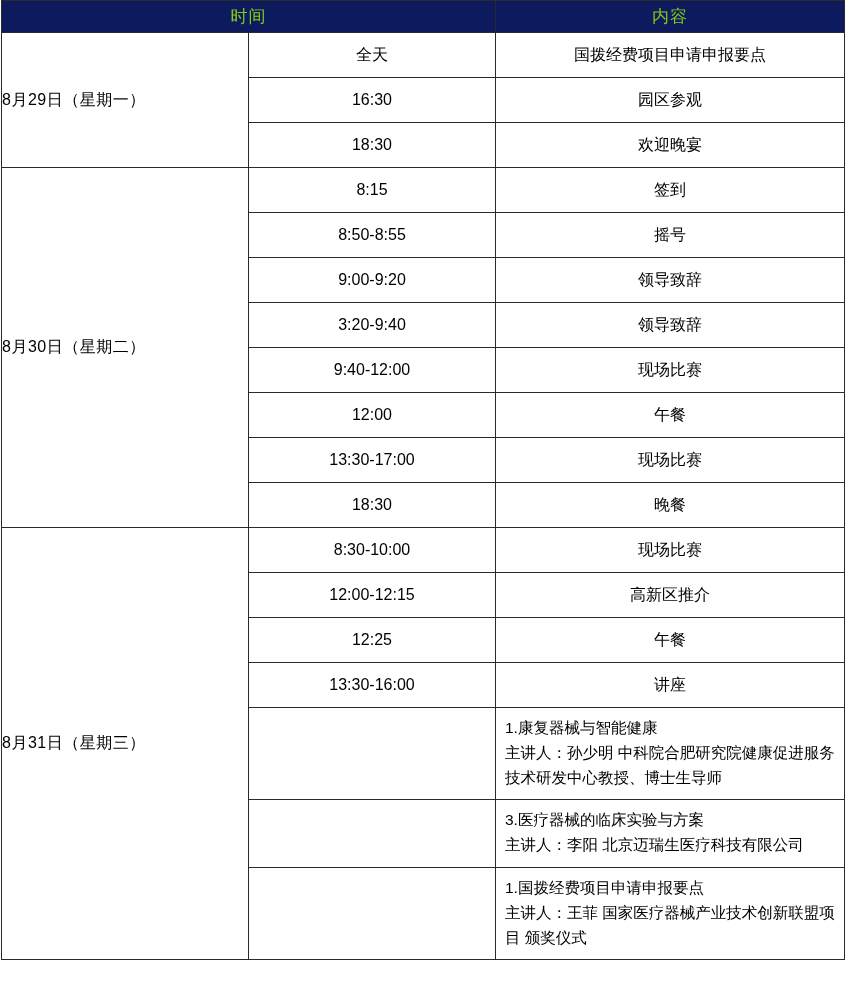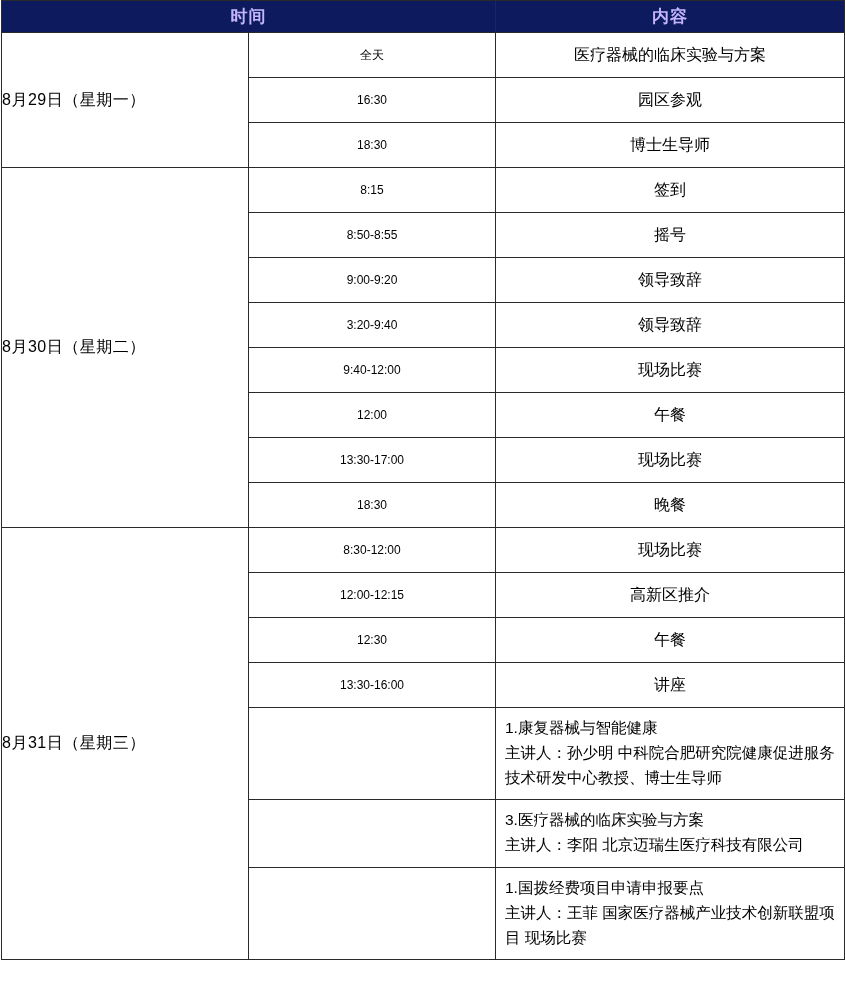--- a/index.html
+++ b/index.html
@@ -23,41 +23,41 @@
     table-layout: fixed;
   }
   table.schedule th,
   table.schedule td {
     border: 1px solid #2a2a2a;
     padding: 0;
     vertical-align: middle;
   }
   thead th {
     background: #0d1b5e;
-    color: #c4b5fd;
+    color: #84cc16;
     font-size: 17px;
-    font-weight: bold;
+    font-weight: normal;
     height: 31px;
     line-height: 31px;
     text-align: center;
     border: 1px solid #0d1b5e;
     letter-spacing: 1px;
   }
   th.col-time { width: 493px; }
   th.col-content { width: 348px; }
 
   td.day-cell {
     width: 325px;
     font-size: 16px;
     letter-spacing: 0.5px;
   }
   td.time-cell {
     width: 167px;
     text-align: center;
-    font-size: 12px;
+    font-size: 16px;
     height: 44px;
   }
   td.content-cell {
     text-align: center;
     font-size: 16px;
     height: 44px;
   }
   td.content-cell.block {
     text-align: left;
     padding: 7px 9px 9px 9px;
@@ -78,29 +78,29 @@
     <thead>
       <tr>
         <th class="col-time" colspan="2">时间</th>
         <th class="col-content">内容</th>
       </tr>
     </thead>
     <tbody id="schedule-body">
         <tr>
           <td class="day-cell" rowspan="3">8月29日（星期一）</td>
           <td class="time-cell">全天</td>
-          <td class="content-cell">医疗器械的临床实验与方案</td>
+          <td class="content-cell">国拨经费项目申请申报要点</td>
         </tr>
         <tr>
           <td class="time-cell">16:30</td>
           <td class="content-cell">园区参观</td>
         </tr>
         <tr>
           <td class="time-cell">18:30</td>
-          <td class="content-cell">博士生导师</td>
+          <td class="content-cell">欢迎晚宴</td>
         </tr>
         <tr>
           <td class="day-cell" rowspan="8">8月30日（星期二）</td>
           <td class="time-cell">8:15</td>
           <td class="content-cell">签到</td>
         </tr>
         <tr>
           <td class="time-cell">8:50-8:55</td>
           <td class="content-cell">摇号</td>
         </tr>
@@ -123,29 +123,29 @@
         <tr>
           <td class="time-cell">13:30-17:00</td>
           <td class="content-cell">现场比赛</td>
         </tr>
         <tr>
           <td class="time-cell">18:30</td>
           <td class="content-cell">晚餐</td>
         </tr>
         <tr>
           <td class="day-cell" rowspan="7">8月31日（星期三）</td>
-          <td class="time-cell">8:30-12:00</td>
+          <td class="time-cell">8:30-10:00</td>
           <td class="content-cell">现场比赛</td>
         </tr>
         <tr>
           <td class="time-cell">12:00-12:15</td>
           <td class="content-cell">高新区推介</td>
         </tr>
         <tr>
-          <td class="time-cell">12:30</td>
+          <td class="time-cell">12:25</td>
           <td class="content-cell">午餐</td>
         </tr>
         <tr>
           <td class="time-cell">13:30-16:00</td>
           <td class="content-cell">讲座</td>
         </tr>
         <tr>
           <td class="time-cell empty"></td>
           <td class="content-cell block">
             <div class="lec-line">1.康复器械与智能健康</div>
@@ -156,18 +156,18 @@
           <td class="time-cell empty"></td>
           <td class="content-cell block">
             <div class="lec-line">3.医疗器械的临床实验与方案</div>
             <div class="lec-line">主讲人：李阳 北京迈瑞生医疗科技有限公司</div>
           </td>
         </tr>
         <tr>
           <td class="time-cell empty"></td>
           <td class="content-cell block">
             <div class="lec-line">1.国拨经费项目申请申报要点</div>
-            <div class="lec-line">主讲人：王菲 国家医疗器械产业技术创新联盟项目  现场比赛</div>
+            <div class="lec-line">主讲人：王菲 国家医疗器械产业技术创新联盟项目  颁奖仪式</div>
           </td>
         </tr>
       </tbody>
   </table>
 </div>
 
 </body></html>

